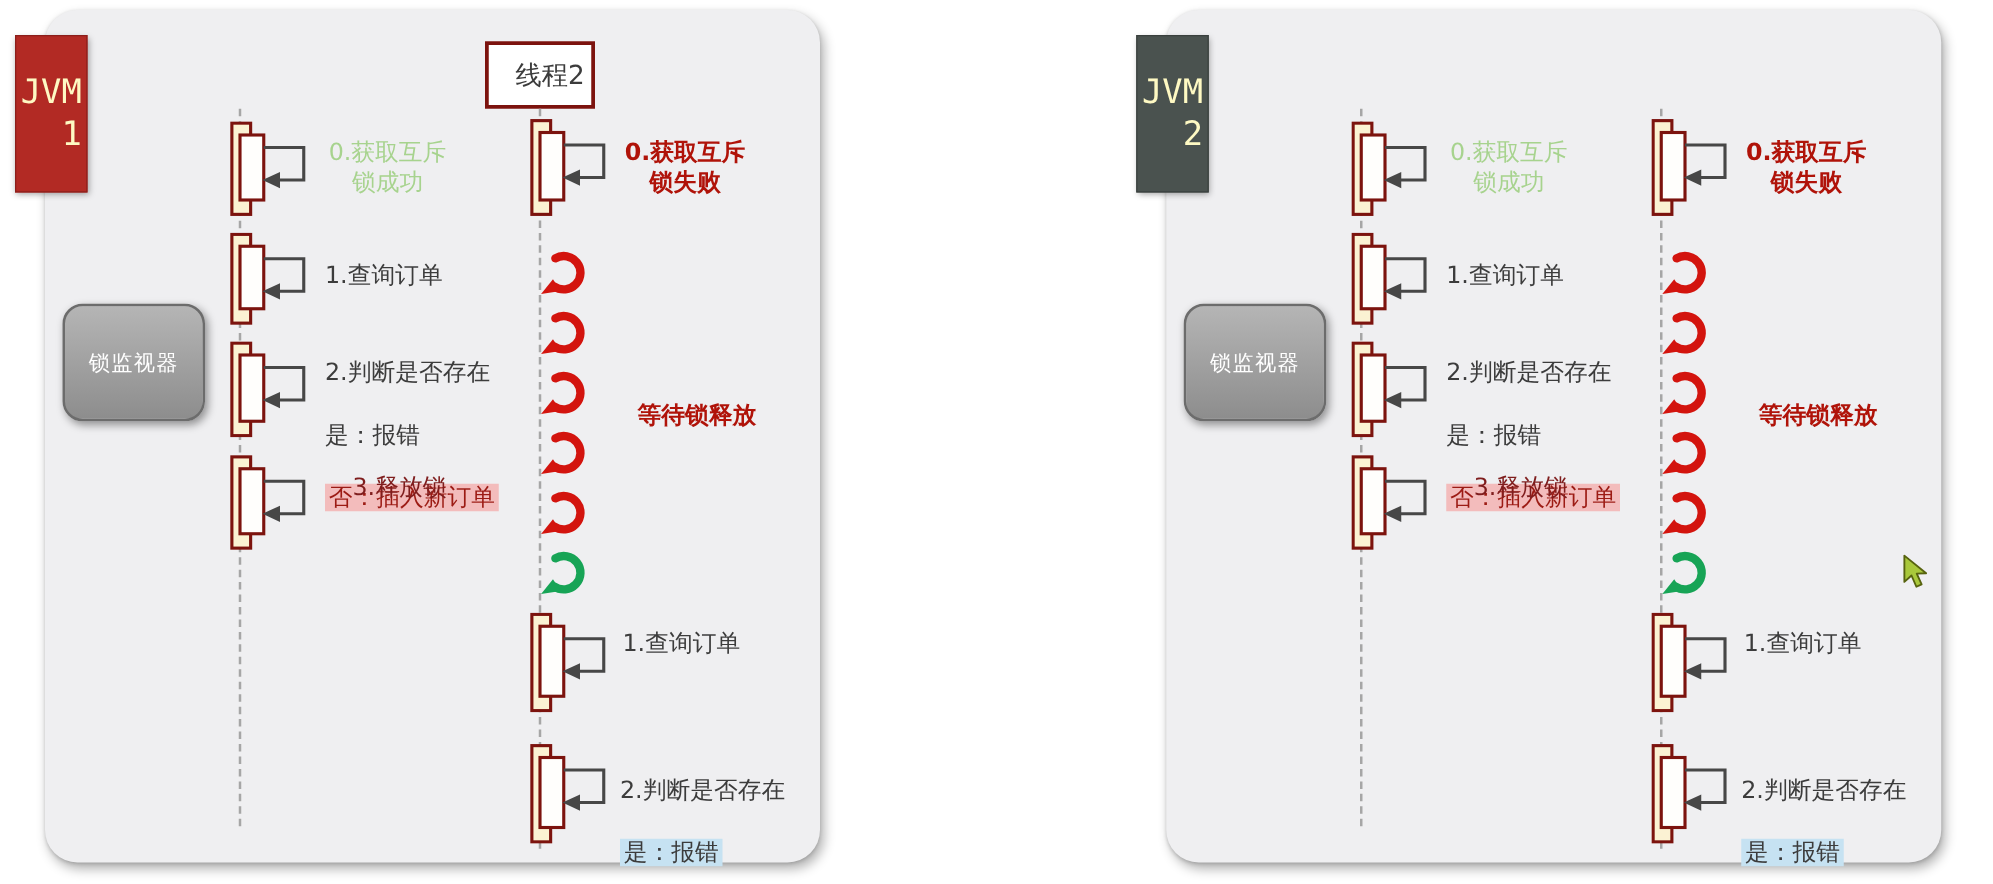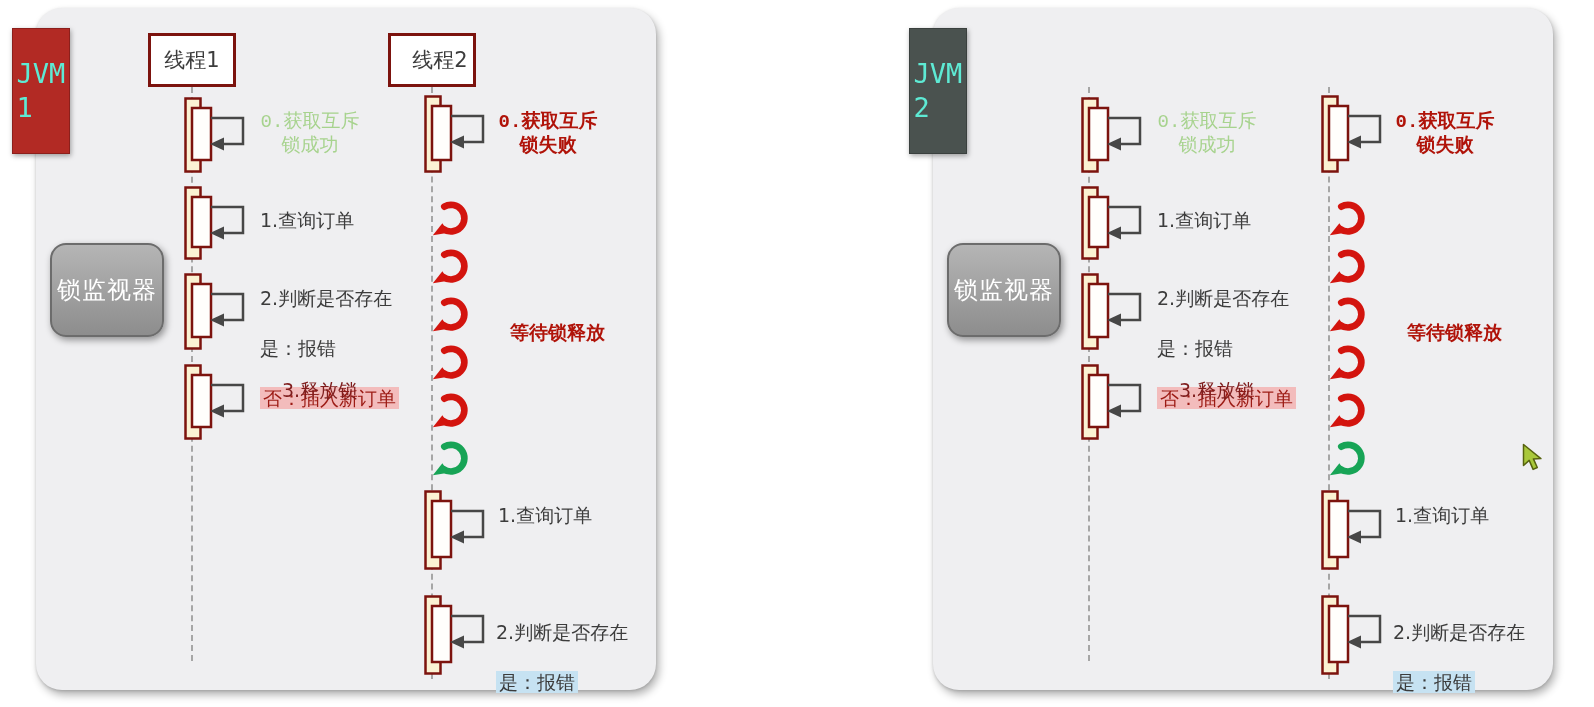--- a/index.html
+++ b/index.html
@@ -8,59 +8,58 @@
     font-family:"DejaVu Sans",sans-serif;overflow:hidden;
   }
   .panel{
     position:absolute;top:8px;width:620px;height:682px;background:#efeff1;
     border-radius:26px;
     box-shadow:3px 5px 9px rgba(0,0,0,.30), 0 1px 3px rgba(0,0,0,.15);
   }
   #panel-1{left:36px;}
   #panel-2{left:933px;}
   .jvm{
-    position:absolute;left:-24px;top:20px;width:56px;height:124px;color:#5eead4;
+    position:absolute;left:-24px;top:20px;width:56px;height:124px;color:#fef9c3;
     font-family:"DejaVu Sans Mono",monospace;font-size:27px;line-height:34px;
-    display:flex;align-items:center;justify-content:center;text-align:left;
+    display:flex;align-items:center;justify-content:center;text-align:right;
     white-space:pre-line;box-shadow:1px 2px 5px rgba(0,0,0,.35);
   }
   .jvm-red{background:#b22a24;border:1px solid #8c1f1b;}
   .jvm-slate{background:#4a524f;border:1px solid #3a403e;}
   .tbox{
     position:absolute;top:25px;width:88px;height:54px;background:#ffffff;
     border:3px solid #7c130e;box-sizing:border-box;display:flex;align-items:center;
     justify-content:center;font-size:21px;color:#3c3c3c;
   }
   .monitor{
     position:absolute;left:14px;top:235px;width:110px;height:90px;border-radius:16px;
     background:linear-gradient(#b5b5b5,#8d8d8d);border:2px solid #6c6c6c;color:#ffffff;
-    font-size:24px;display:flex;align-items:center;justify-content:center;
+    font-size:17px;display:flex;align-items:center;justify-content:center;
     box-shadow:2px 3px 7px rgba(0,0,0,.4);letter-spacing:1px;
   }
   .lifeline{position:absolute;width:0;border-left:2px dashed #a6a6a6;}
   .act{position:absolute;width:70px;}
   .lbl{position:absolute;font-size:19px;color:#3c3c3c;line-height:25px;white-space:pre-line;}
-  .lbl.center{text-align:center;line-height:24px;font-family:Liberation Mono, monospace;}
+  .lbl.center{text-align:center;line-height:24px;}
   .green-light{color:#a7d38e;}
   .green{color:#7f1d1d;}
   .redtxt{color:#b01309;font-weight:bold;}
   .hl-pink{background:#f3bcbc;color:#9c1b14;padding:0 3px;}
   .hl-blue{background:#c6e2f2;padding:0 3px;}
   .arrows{position:absolute;left:392px;top:192px;display:flex;flex-direction:column;gap:8px;}
   .cursor{position:absolute;left:1522px;top:443px;}
 </style>
 </head>
 <body>
 
 <div class="panel" id="panel-1">
   <div class="jvm jvm-red">JVM
 1</div>
   <div class="monitor">锁监视器</div>
 
-  <div class="tbox" style="left:112px;">线程1</div>
   <div class="tbox" style="left:352px;padding-left:16px;">线程2</div>
 
   <div class="lifeline" style="left:155px;top:79px;height:574px;"></div>
   <div class="lifeline" style="left:395px;top:79px;height:592px;"></div>
 
   <div class="act" style="left:148px;top:89px;height:76px;"><svg viewBox="0 0 70 76" width="70" height="76">
         <rect x="1.5" y="1.5" width="15" height="73" fill="#fbf2d3" stroke="#7c130e" stroke-width="2.5"></rect>
         <rect x="8" y="11" width="19" height="52" fill="#fffefc" stroke="#7c130e" stroke-width="2.5"></rect>
         <polyline points="27,21 59,21 59,47 36,47" fill="none" stroke="#474747" stroke-width="2.5"></polyline>
         <polygon points="26,47 40,40.5 40,53.5" fill="#474747"></polygon>

